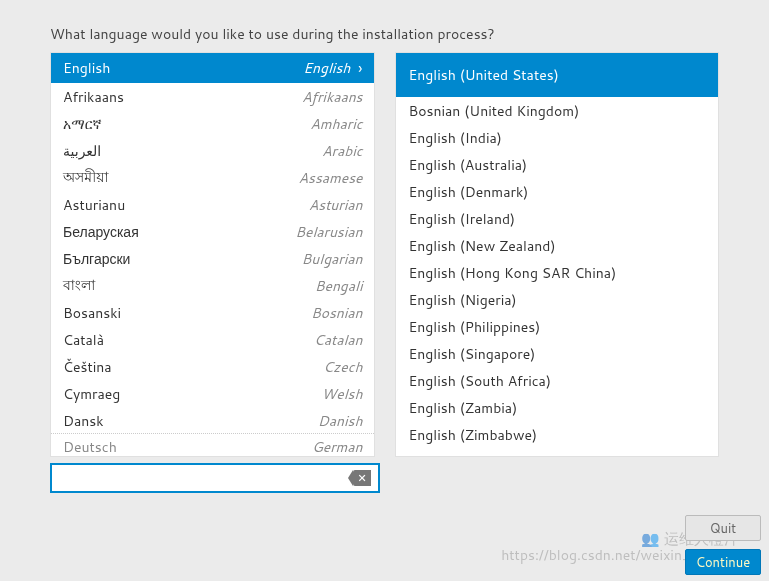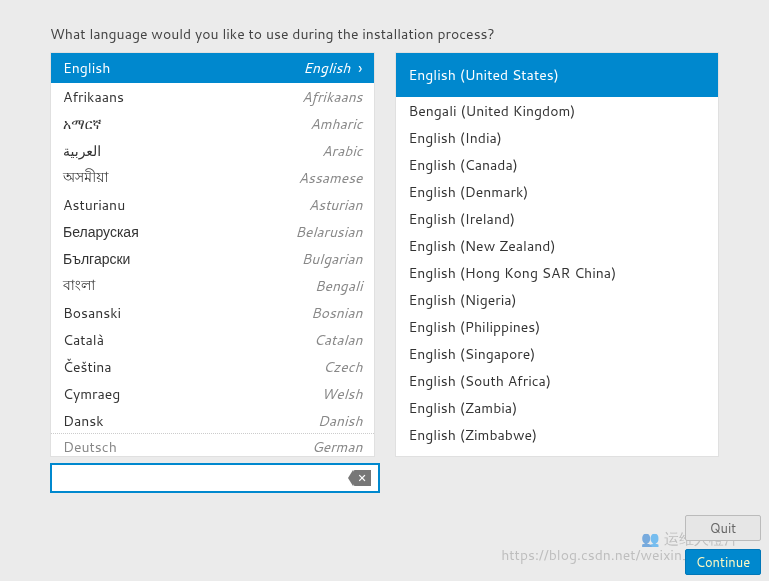--- a/index.html
+++ b/index.html
@@ -229,27 +229,27 @@
           <span class="eng-wrap">
             <span class="eng">German</span>
           </span>
         </div>
       </div>
     <div class="pane pane-right" id="locale-pane">
         <div class="row sel">
           <span>English (United States)</span>
         </div>
         <div class="row">
-          <span>Bengali (United Kingdom)</span>
+          <span>Bosnian (United Kingdom)</span>
         </div>
         <div class="row">
           <span>English (India)</span>
         </div>
         <div class="row">
-          <span>English (Canada)</span>
+          <span>English (Australia)</span>
         </div>
         <div class="row">
           <span>English (Denmark)</span>
         </div>
         <div class="row">
           <span>English (Ireland)</span>
         </div>
         <div class="row">
           <span>English (New Zealand)</span>
         </div>

